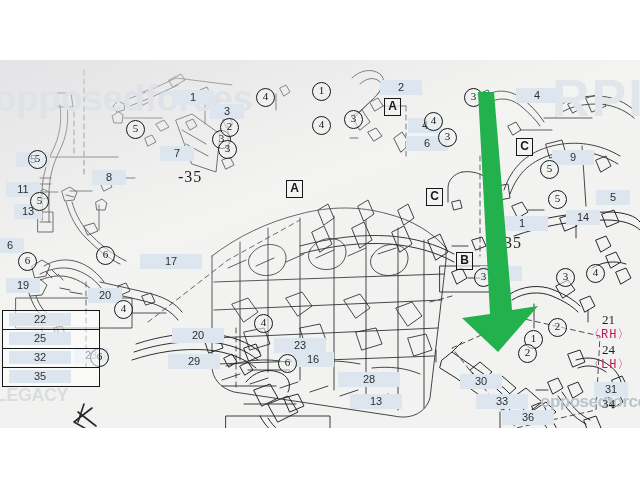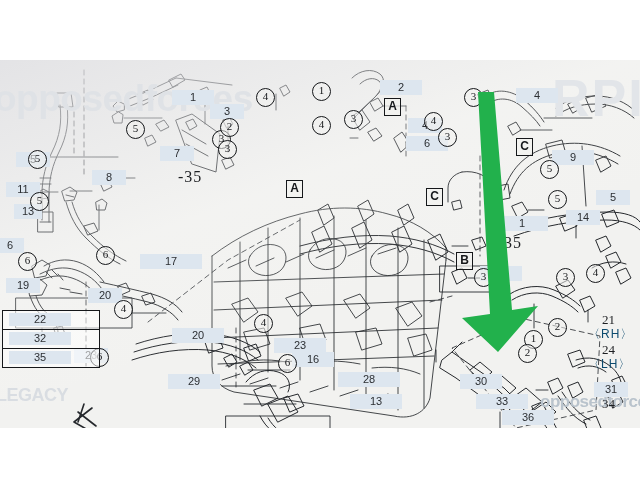--- a/index.html
+++ b/index.html
@@ -49,22 +49,22 @@
         text-align:center;background:rgba(242,242,240,.55);z-index:14;
         font-family:"Liberation Serif",serif;}
 
   
   .boxl{position:absolute;width:15px;height:16px;border:1.4px solid #15171a;
         color:#15171a;font-size:12px;line-height:15px;text-align:center;
         background:rgba(242,242,240,.7);z-index:14;
         font-family:"Liberation Sans",sans-serif;font-weight:600;}
 
   
-  .side{position:absolute;color:#0c4a6e;font-size:12px;z-index:13;
-        font-family:Liberation Sans, sans-serif;letter-spacing:1px;}
+  .side{position:absolute;color:#be185d;font-size:12px;z-index:13;
+        font-family:Liberation Mono, monospace;letter-spacing:1px;}
 
   
   #legend{position:absolute;left:2px;top:250px;width:96px;z-index:15;
           border:1.2px solid #15171a;background:rgba(255,255,255,.55);}
   #legend .lrow{height:18px;border-bottom:1.1px solid #15171a;position:relative;}
   #legend .lrow:last-child{border-bottom:none;}
   #legend .lrow .chip{position:absolute;left:6px;top:2px;width:62px;height:13px;
         background:#dde6ef;}
   #legend .lrow span{position:absolute;left:6px;top:1px;width:62px;
         text-align:center;font-size:11px;line-height:15px;color:#2c2f33;}
@@ -326,21 +326,21 @@
     <div class="lbl w34" style="left:160px;top:86px">7</div>
     <div class="lbl w34" style="left:6px;top:122px">11</div>
     <div class="lbl w28" style="left:14px;top:144px">13</div>
     <div class="lbl w34" style="left:92px;top:110px">8</div>
     <div class="lbl w28" style="left:-4px;top:178px">6</div>
     <div class="lbl w62" style="left:140px;top:194px">17</div>
     <div class="lbl w34" style="left:6px;top:218px">19</div>
     <div class="lbl w34" style="left:88px;top:228px">20</div>
     <div class="lbl w34" style="left:74px;top:288px">23</div>
     <div class="lbl w52" style="left:172px;top:268px">20</div>
-    <div class="lbl w52" style="left:168px;top:314px">29</div>
+    <div class="lbl w52" style="left:168px;top:294px">29</div>
     <div class="lbl w52" style="left:274px;top:278px">23</div>
     <div class="lbl w42" style="left:292px;top:292px">16</div>
     <div class="lbl w62" style="left:338px;top:312px">28</div>
     <div class="lbl w52" style="left:350px;top:334px">13</div>
     <div class="lbl w42" style="left:380px;top:20px">2</div>
     <div class="lbl w34" style="left:408px;top:58px">4</div>
     <div class="lbl w42" style="left:406px;top:76px">6</div>
     <div class="lbl w42" style="left:516px;top:28px">4</div>
     <div class="lbl w42" style="left:552px;top:90px">9</div>
     <div class="lbl w34" style="left:596px;top:130px">5</div>
@@ -395,20 +395,24 @@
     <div class="boxl" style="left:426px;top:128px">C</div>
     <div class="boxl" style="left:456px;top:192px">B</div>
 
     <div id="legend">
       <div class="lrow">
         <div class="chip"></div>
         <span>22</span>
       </div>
       <div class="lrow">
         <div class="chip"></div>
+        <span>25</span>
+      </div>
+      <div class="lrow">
+        <div class="chip"></div>
         <span>32</span>
       </div>
       <div class="lrow">
         <div class="chip"></div>
         <span>35</span>
       </div>
     </div>
 
     <svg id="garrow" viewBox="0 0 640 368">
       <polygon points="478,32 494,32 512,250 538,246 498,292 462,258 490,254" fill="#22b14c"></polygon>

